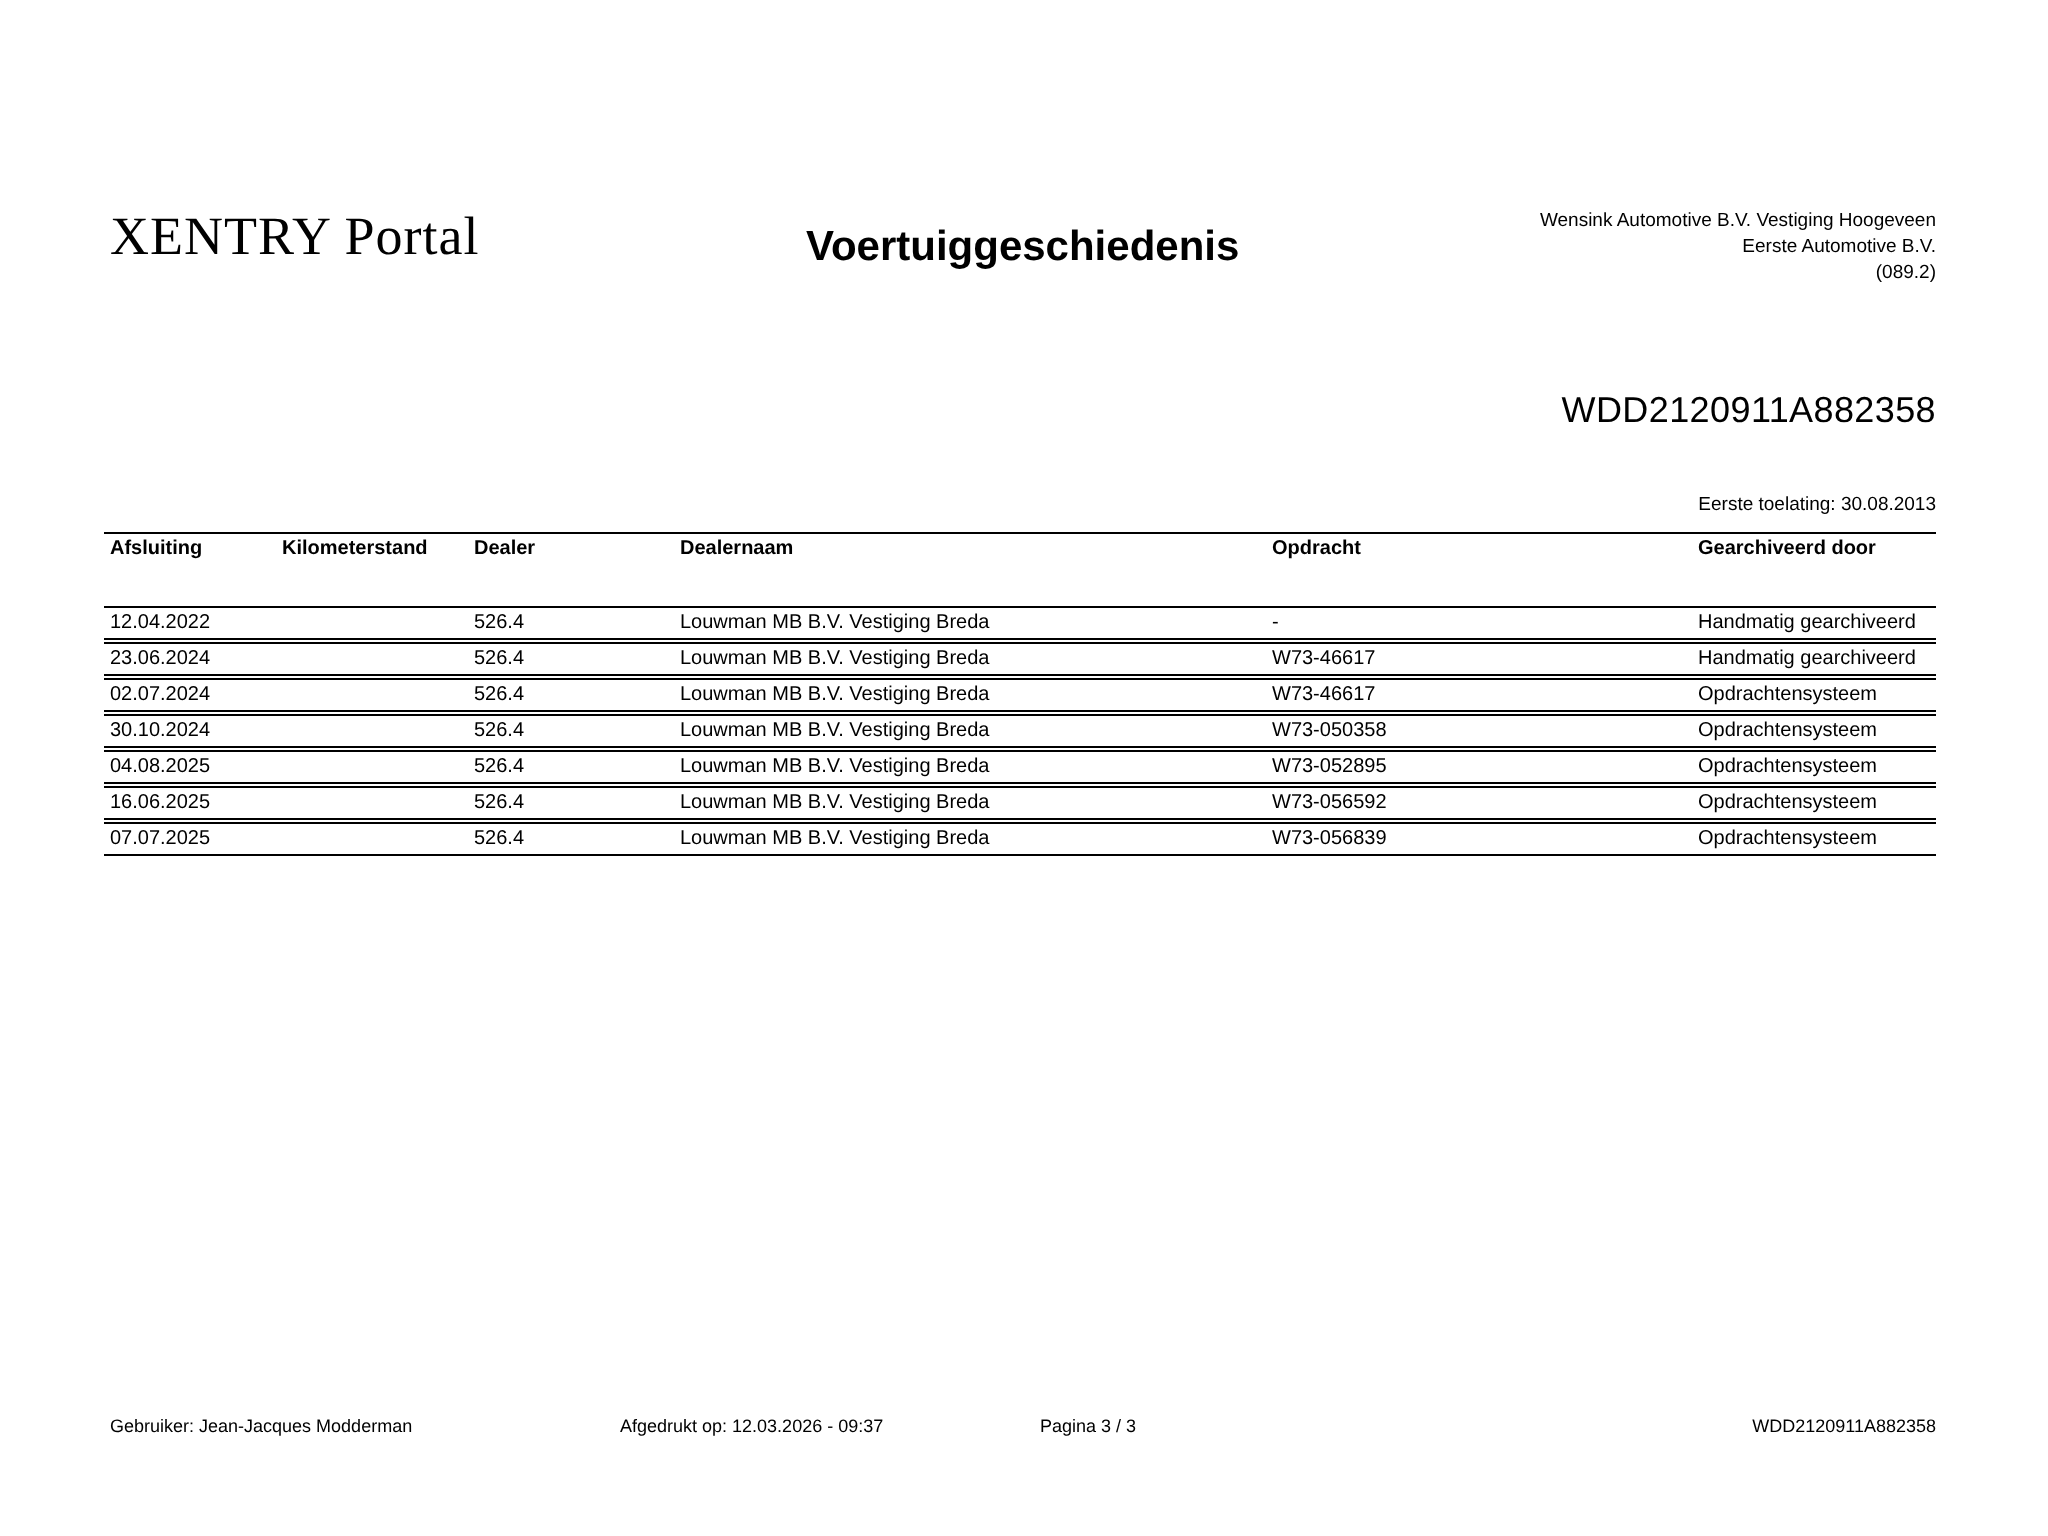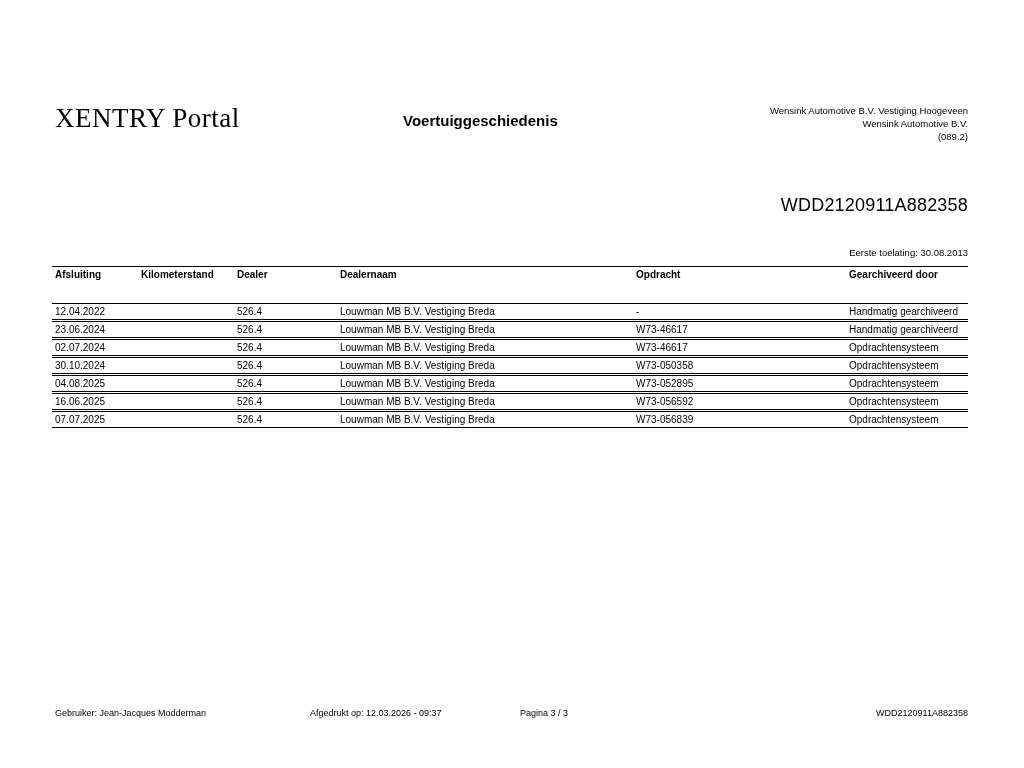--- a/index.html
+++ b/index.html
@@ -9,21 +9,21 @@
   .page { position: absolute; inset: 0; background: #ffffff; padding-left: 28px; }
 
   .app-title {
     position: absolute; left: 55px; top: 102px;
     font-family: "Liberation Serif", serif;
     font-size: 27px; line-height: 32px; letter-spacing: 0.5px; color: #000;
     white-space: nowrap;
   }
   .doc-title {
     position: absolute; left: 403px; top: 112px;
-    font-size: 15px; font-weight: bold; white-space: nowrap;
+    font-size: 21px; font-weight: bold; white-space: nowrap;
   }
   .org-block {
     position: absolute; right: 56px; top: 104px;
     text-align: right; font-size: 9.5px; line-height: 13px; white-space: nowrap;
   }
   .vin-main {
     position: absolute; right: 56px; top: 195px;
     font-size: 18px; letter-spacing: 0.2px; white-space: nowrap;
   }
   .first-reg {
@@ -59,21 +59,21 @@
 <body>
 
 <div class="page">
 
   <div class="app-title">XENTRY Portal</div>
 
   <div class="doc-title">Voertuiggeschiedenis</div>
 
   <div class="org-block">
     <div>Wensink Automotive B.V. Vestiging Hoogeveen</div>
-    <div>Wensink Automotive B.V.</div>
+    <div>Eerste Automotive B.V.</div>
     <div>(089.2)</div>
   </div>
 
   <div class="vin-main">WDD2120911A882358</div>
 
   <div class="first-reg">Eerste toelating: 30.08.2013</div>
 
   <table class="history">
     <colgroup>
       <col style="width:86px">

